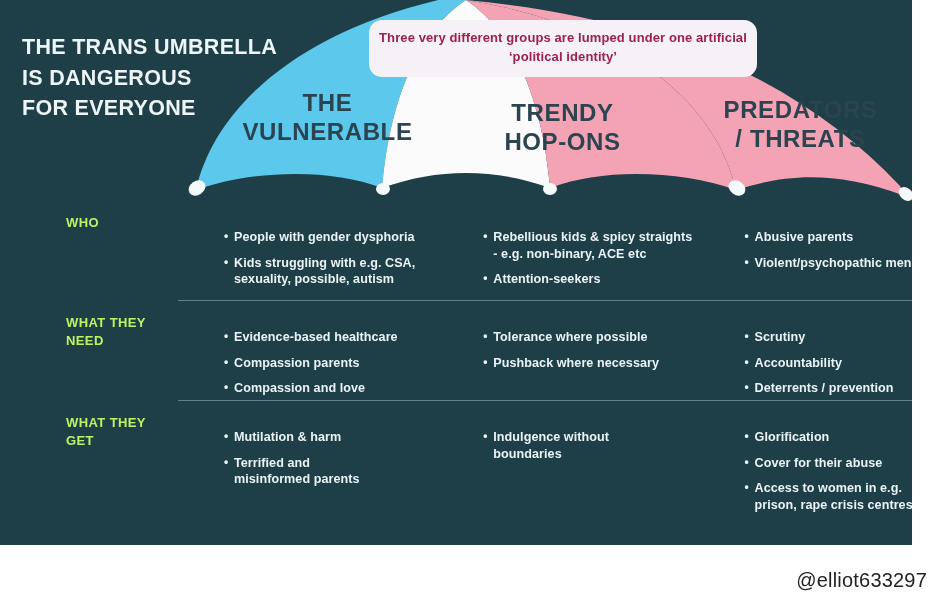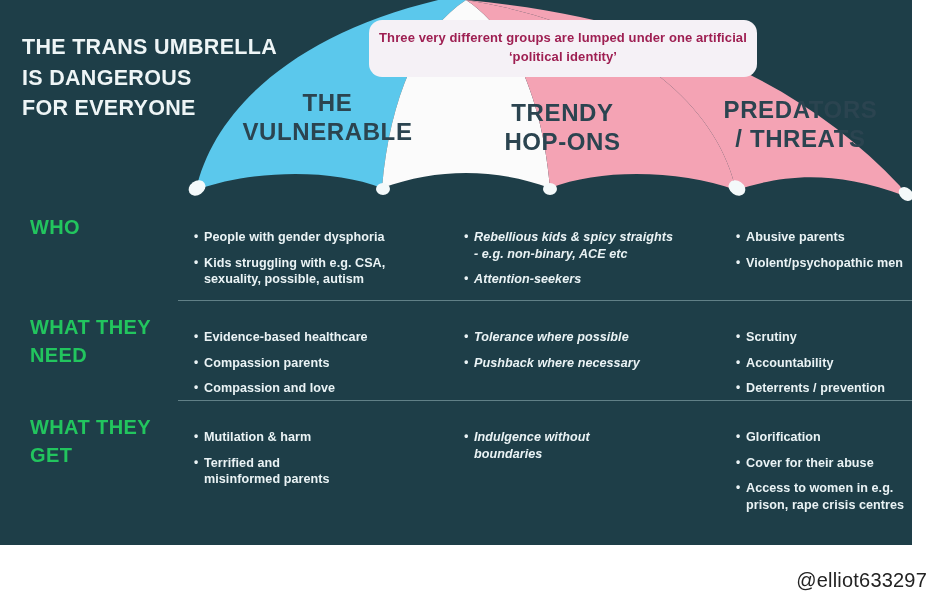--- a/index.html
+++ b/index.html
@@ -95,33 +95,34 @@
   }
   .row-who   { height: 100px; }
   .row-need  { height: 100px; }
   .row-get   { height: 130px; }
 
   .rowlabel {
     width: 178px;
     box-sizing: border-box;
     padding-left: 30px;
     padding-top: 14px;
-    color: #22c55e;
-    font-size: 20px;
+    color: #bef264;
+    font-size: 13px;
     font-weight: bold;
     line-height: 1.38;
     letter-spacing: 0.4px;
     white-space: pre-line;
+    margin-left: 36px;
   }
   .col {
     box-sizing: border-box;
     padding-top: 13px;
   }
   .col-1 { width: 270px; padding-right: 6px; }
-  .col-2 { width: 272px; padding-right: 6px; font-style: italic; }
+  .col-2 { width: 272px; padding-right: 6px; }
   .col-3 { width: 211px; }
 
   ul.bullets {
     margin: 16px;
     padding: 0;
     list-style: none;
   }
   ul.bullets li {
     position: relative;
     color: #eaf3f5;

